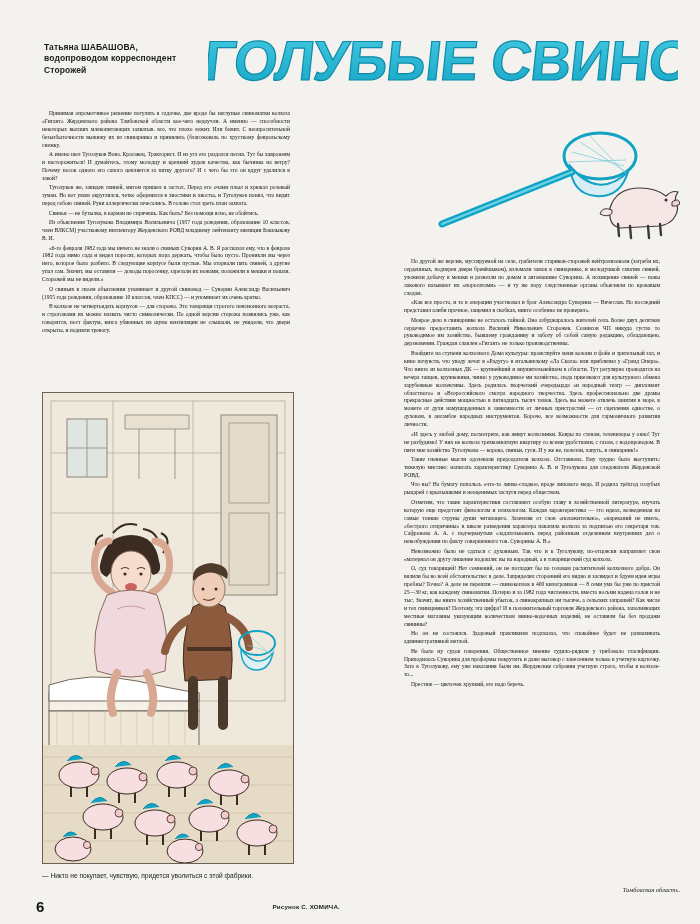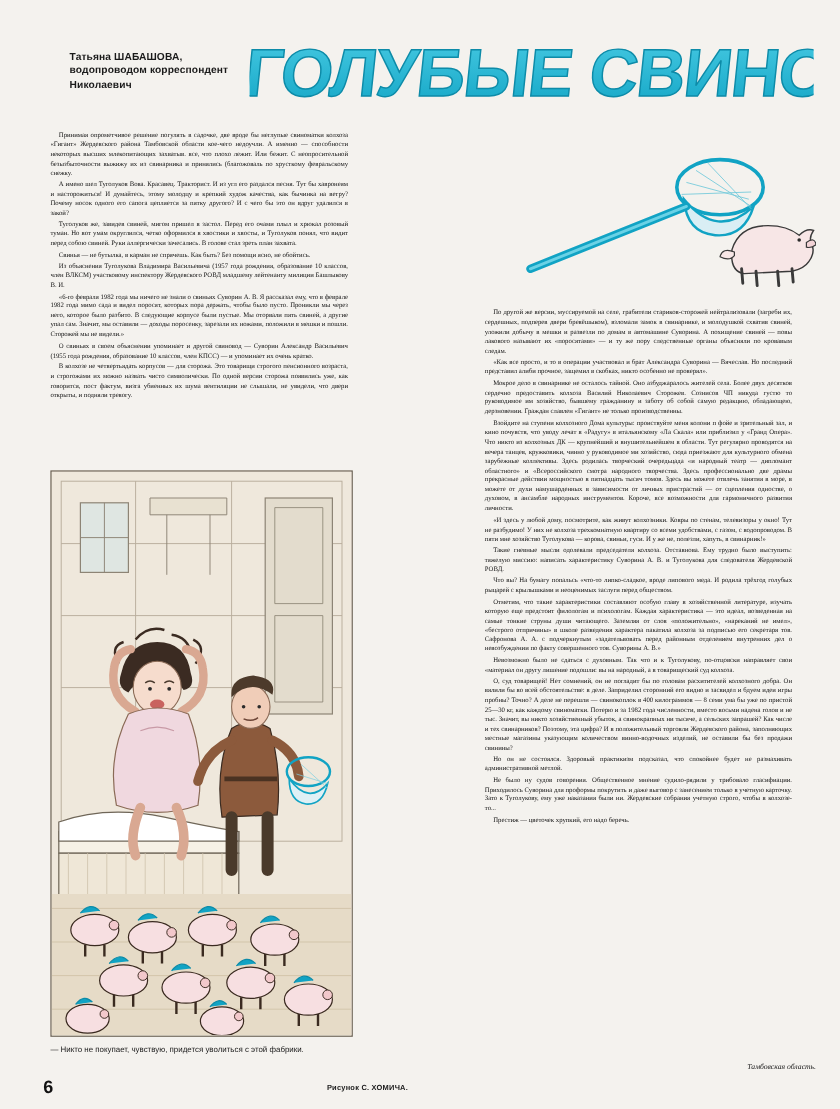--- a/index.html
+++ b/index.html
@@ -8,21 +8,21 @@
     background:#f4f2ee;
     font-family:"Liberation Serif", serif;
     color:#1a1a1a;
     position:relative;
     overflow:hidden;
   }
   .page{position:relative;width:700px;height:924px;}
 
   
   .byline{
-    position:absolute;left:58px;top:42px;width:160px;
+    position:absolute;left:44px;top:42px;width:160px;
     font-family:"Liberation Sans", sans-serif;
     font-weight:bold;font-size:8.5px;line-height:1.35;
     letter-spacing:.1px;
   }
 
   
   .headline{
     position:absolute;left:208px;top:26px;width:470px;height:70px;
   }
   .headline svg{display:block;}
@@ -74,21 +74,21 @@
   }
 </style>
 </head>
 <body>
 
 <div class="page">
 
   <div class="byline">
     <div>Татьяна ШАБАШОВА,</div>
     <div>водопроводом корреспондент</div>
-    <div>Николаевич</div>
+    <div>Сторожей</div>
   </div>
 
   <div class="headline">
     <svg viewBox="0 0 470 72" width="470" height="72">
       <defs>
         <linearGradient id="cy" x1="0" y1="0" x2="0" y2="1">
           <stop offset="0" stop-color="#46c9e2"></stop>
           <stop offset="1" stop-color="#14a6c6"></stop>
         </linearGradient>
       </defs>

